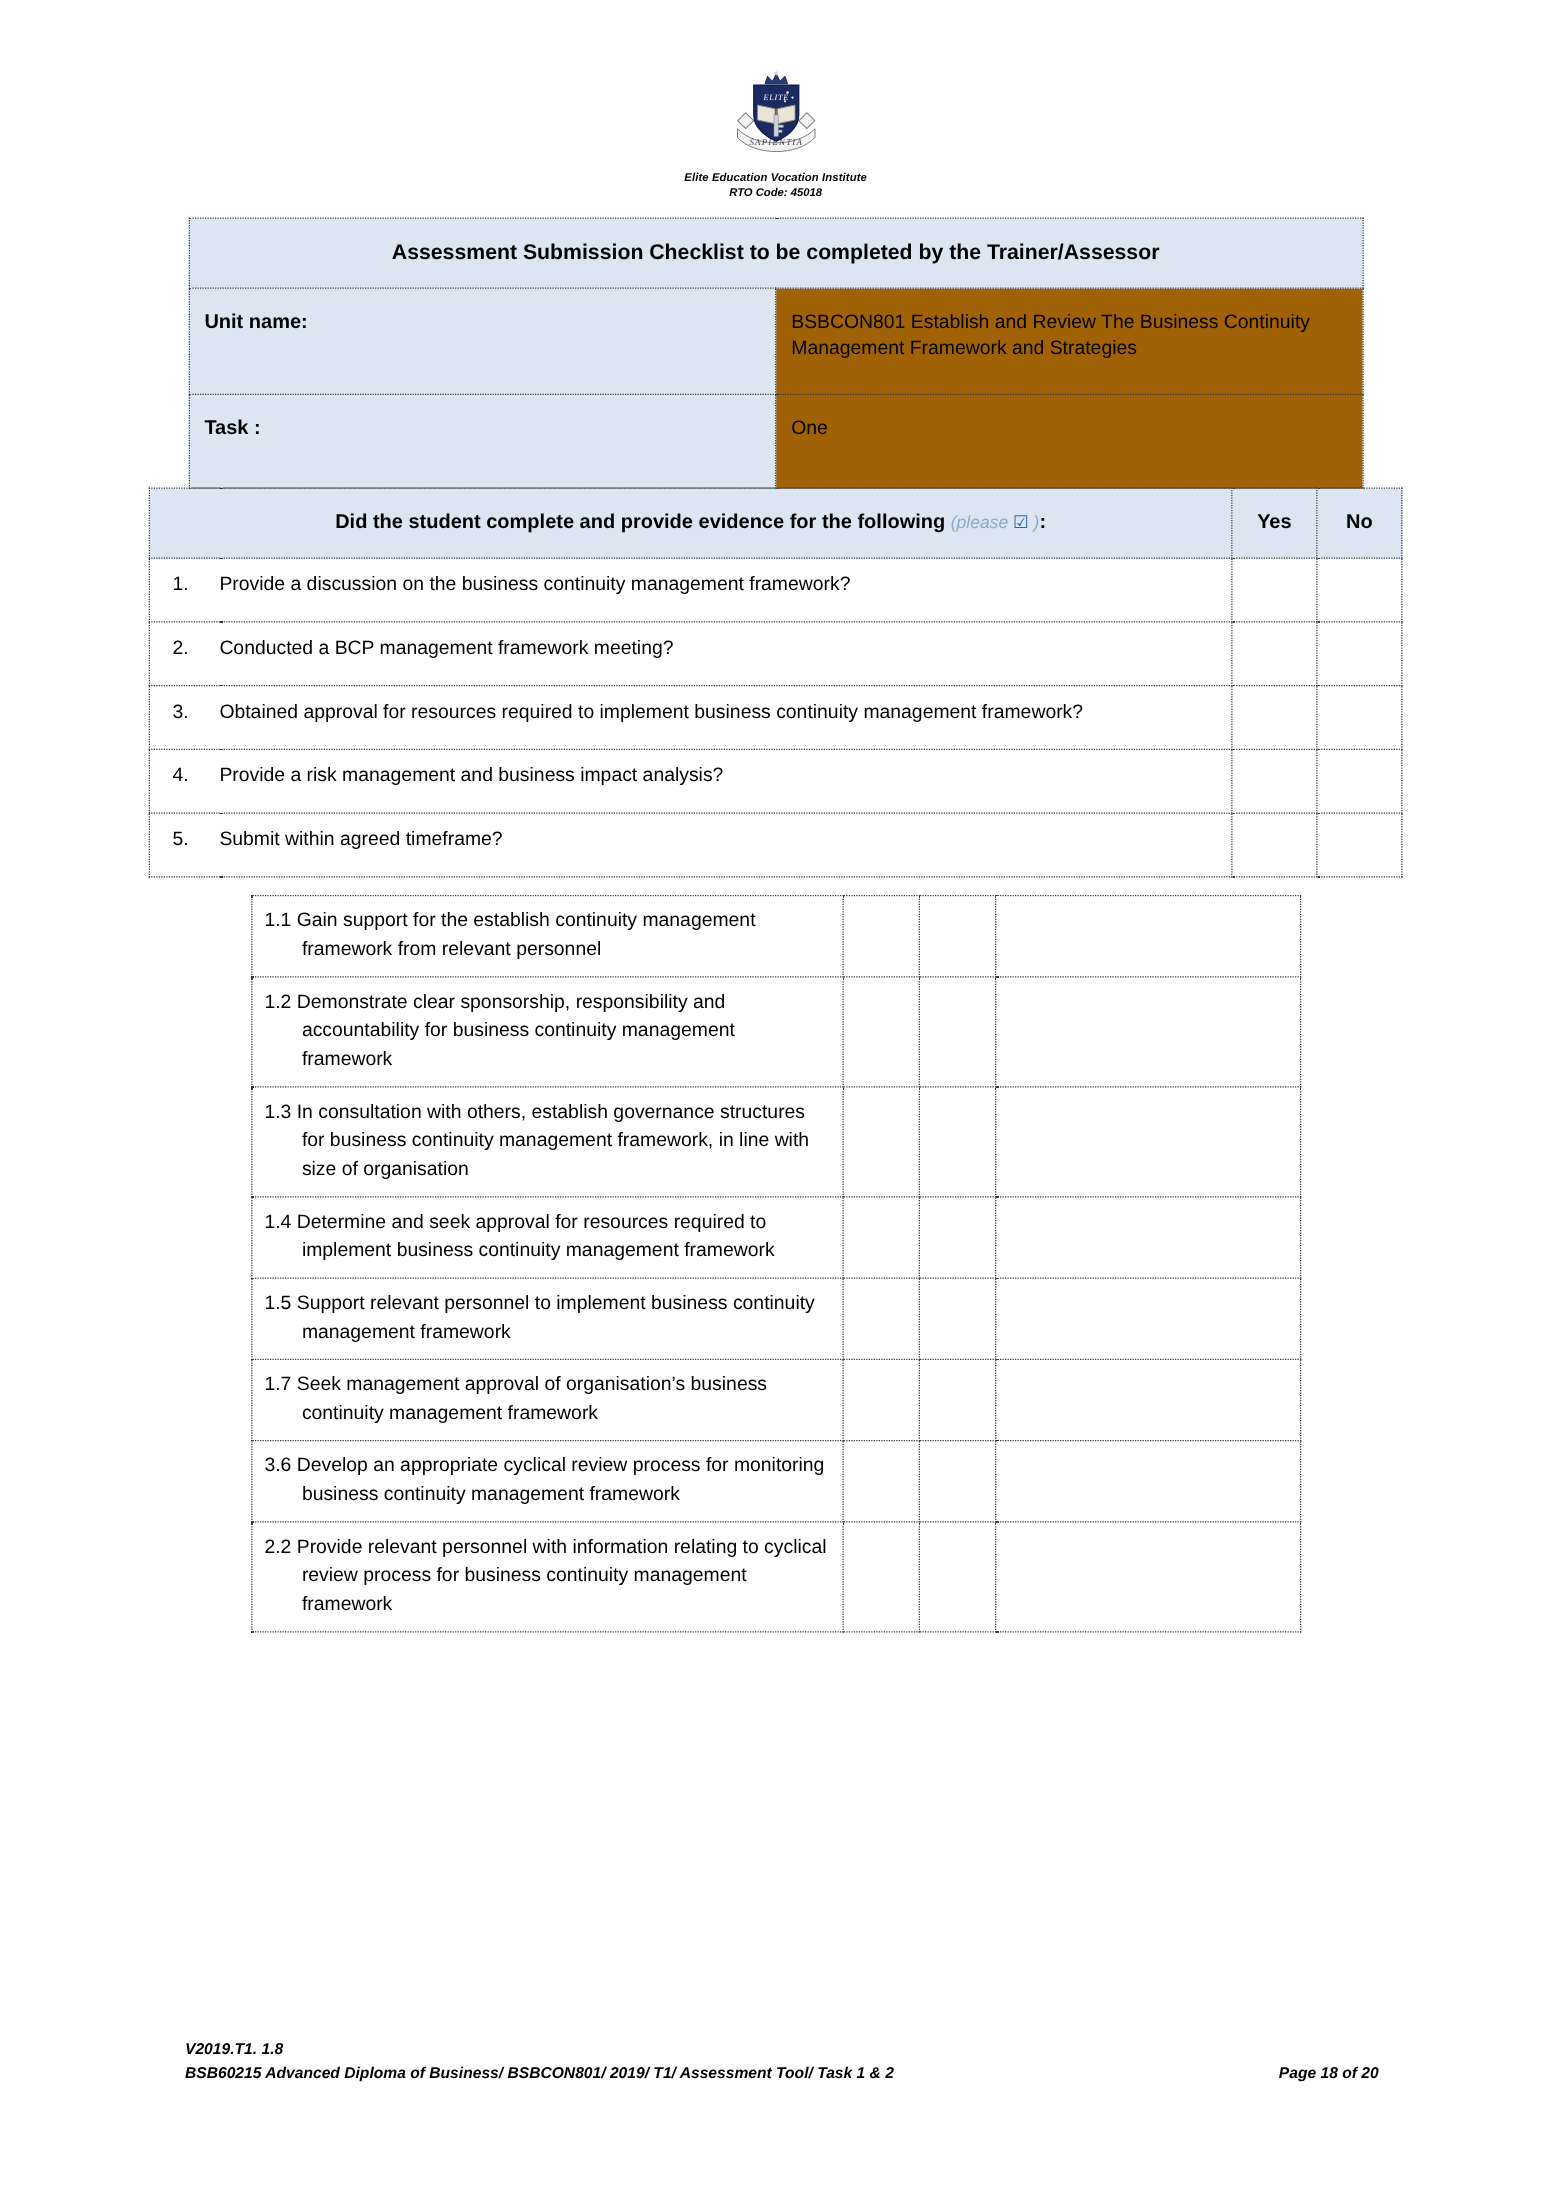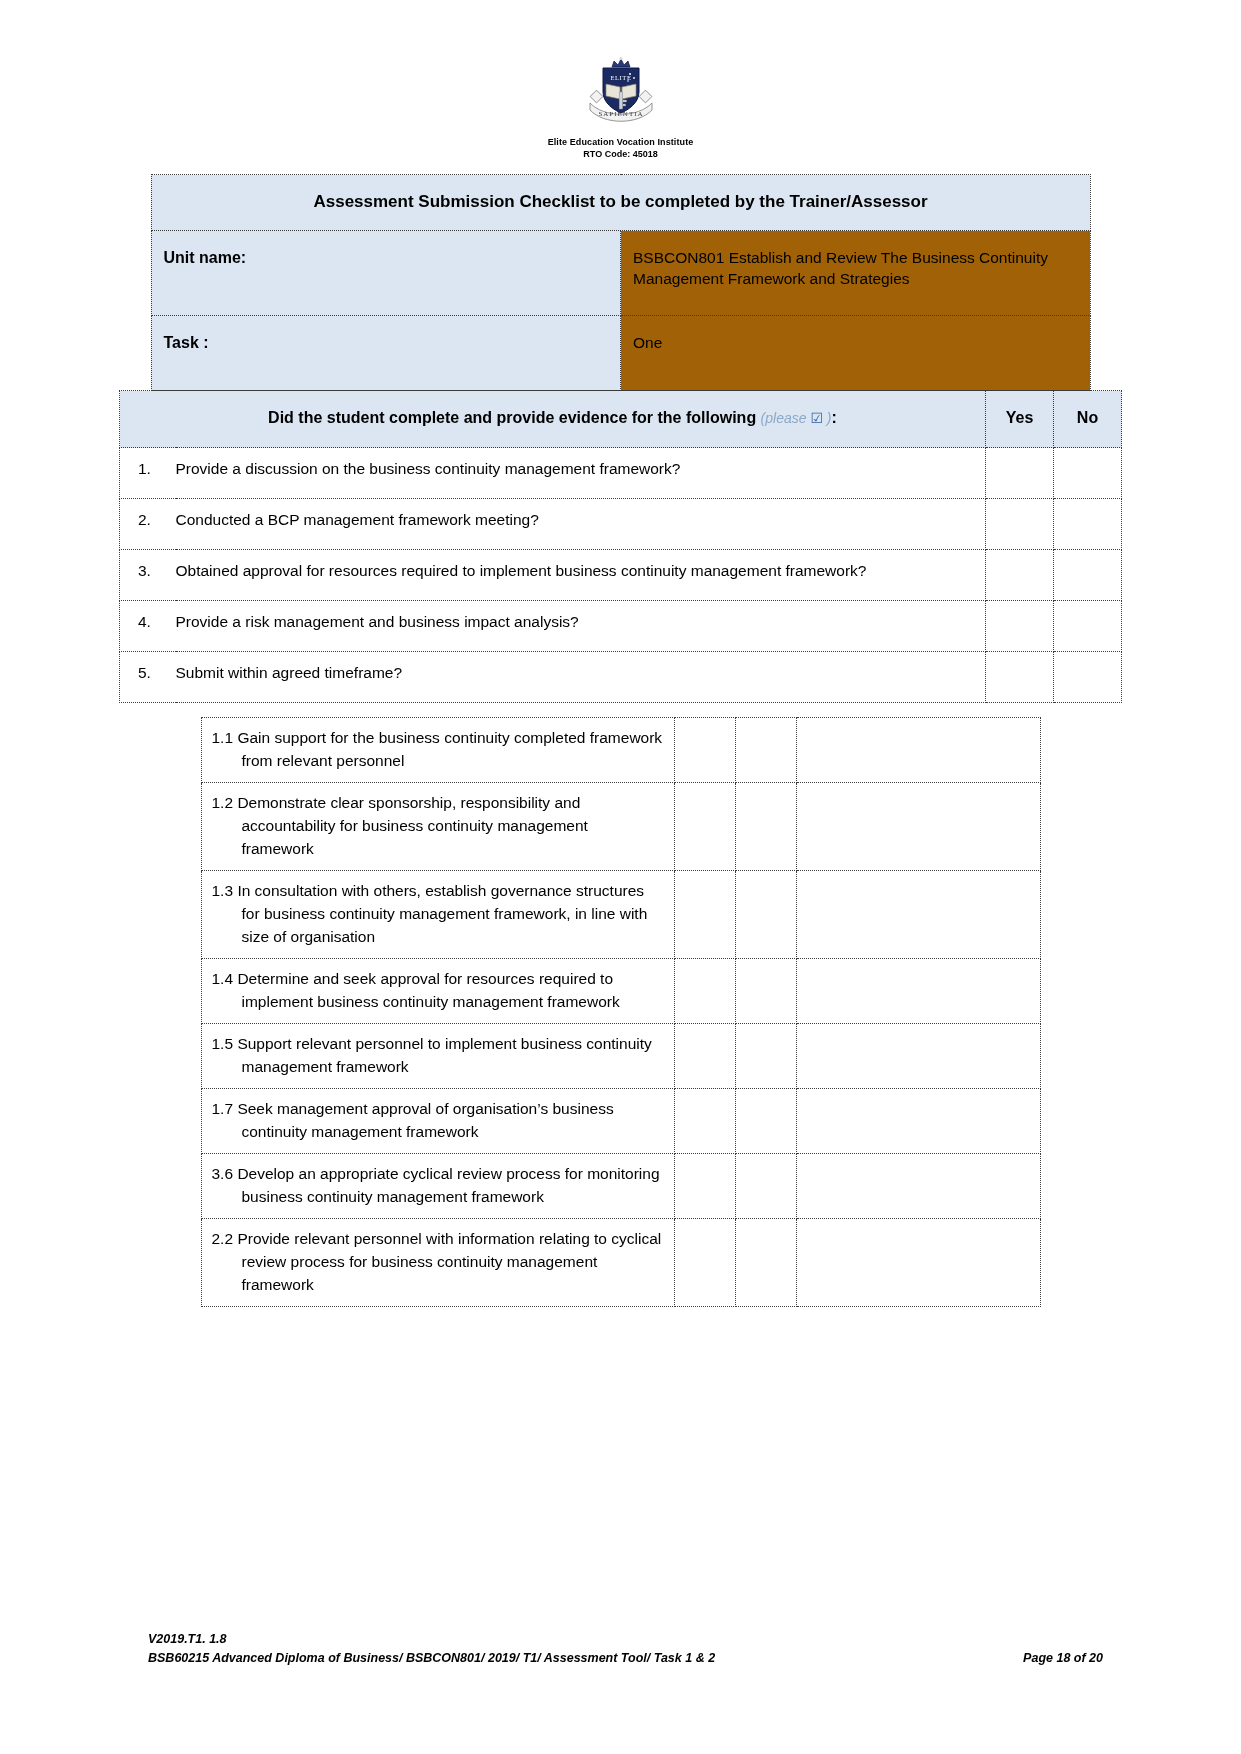--- a/index.html
+++ b/index.html
@@ -21,20 +21,21 @@
     width: 1241px;
     height: 1754px;
     box-sizing: border-box;
   }
 
   
   .logo-block {
     width: 100%;
     text-align: center;
     padding-top: 56px;
+    font-style: italic;
   }
   .crest {
     width: 74px;
     height: 74px;
     margin: 0 auto;
     position: relative;
   }
   .crest svg { display:block; }
   .org-name {
     margin-top: 6px;
@@ -295,21 +296,21 @@
       <col style="width:473px">
       <col class="yn">
       <col class="yn">
       <col class="notes">
     </colgroup>
     <tbody>
 
       <tr>
         <td class="crit-cell">
           <span class="crit-text"><span class="code">1.1</span>
-          <span>Gain support for the business continuity completed framework from relevant personnel</span></span>
+          <span>Gain support for the establish continuity management framework from relevant personnel</span></span>
         </td>
         <td class="center"></td>
         <td class="center"></td>
         <td></td>
       </tr>
       <tr>
         <td class="crit-cell">
           <span class="crit-text"><span class="code">1.2</span>
           <span>Demonstrate clear sponsorship, responsibility and accountability for business continuity management framework</span></span>
         </td>

